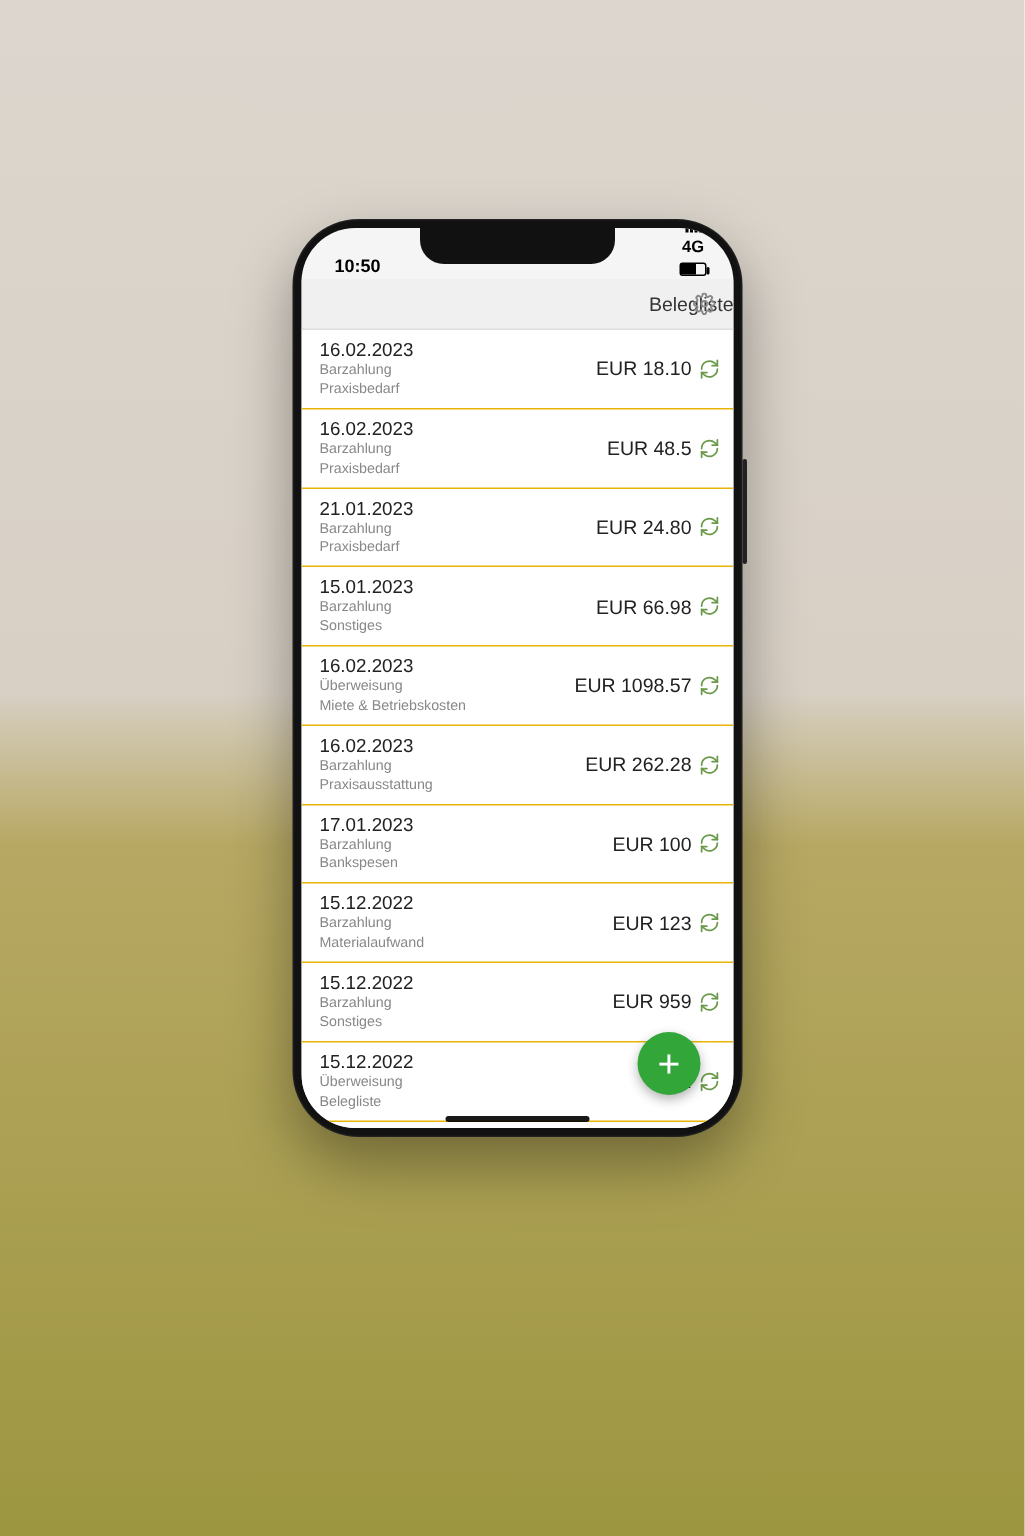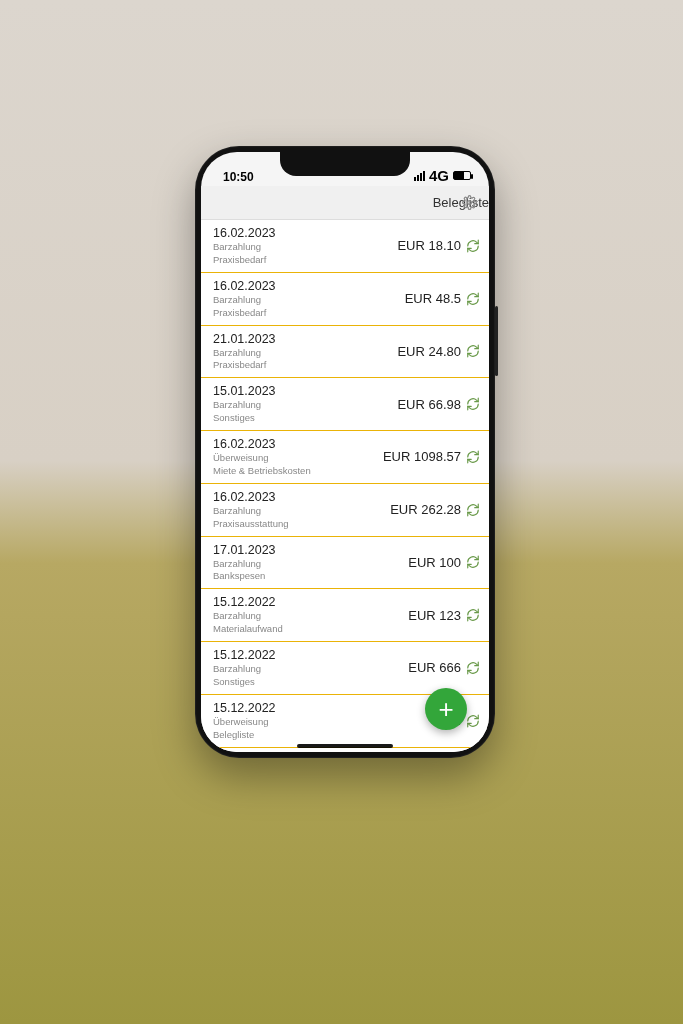--- a/index.html
+++ b/index.html
@@ -45,21 +45,21 @@
   .statusbar {
     height: 34px;
     display: flex;
     align-items: flex-end;
     justify-content: space-between;
     padding: 0 18px 2px 22px;
     font-size: 12px;
     font-weight: 600;
     color: #000;
   }
-  .statusbar .right { display: flex; align-items: center; gap: 4px; font-size: 15px; }
+  .statusbar .right { display: flex; align-items: center; gap: 4px; font-size: 11px; flex-direction: column; }
   .sig { display: inline-flex; align-items: flex-end; gap: 1px; }
   .sig i { width: 2px; background:#000; display:inline-block; }
   .sig i:nth-child(1){height:4px} .sig i:nth-child(2){height:6px}
   .sig i:nth-child(3){height:8px} .sig i:nth-child(4){height:10px}
   .batt { width: 18px; height: 9px; border:1px solid #000; border-radius:2px; position:relative; }
   .batt::after { content:""; position:absolute; right:-3px; top:2px; width:2px; height:5px; background:#000; border-radius:1px;}
   .batt i { display:block; width:60%; height:100%; background:#000; }
   
   .header {
     height: 34px;
@@ -274,21 +274,21 @@
               <path d="M21 12a9 9 0 0 1-15 6.7L3 16"></path>
             </svg>
           </div>
         </div>
         <div class="row">
           <div class="left">
             <div class="date">15.12.2022</div>
             <div class="sub">Barzahlung</div>
             <div class="sub">Sonstiges</div>
           </div>
-          <div class="amount">EUR 666</div>
+          <div class="amount">EUR 959</div>
           <div class="sync">
             <svg viewBox="0 0 24 24" fill="none" stroke="currentColor" stroke-width="2" stroke-linecap="round">
               <path d="M21 2v6h-6"></path>
               <path d="M3 12a9 9 0 0 1 15-6.7L21 8"></path>
               <path d="M3 22v-6h6"></path>
               <path d="M21 12a9 9 0 0 1-15 6.7L3 16"></path>
             </svg>
           </div>
         </div>
         <div class="row">

